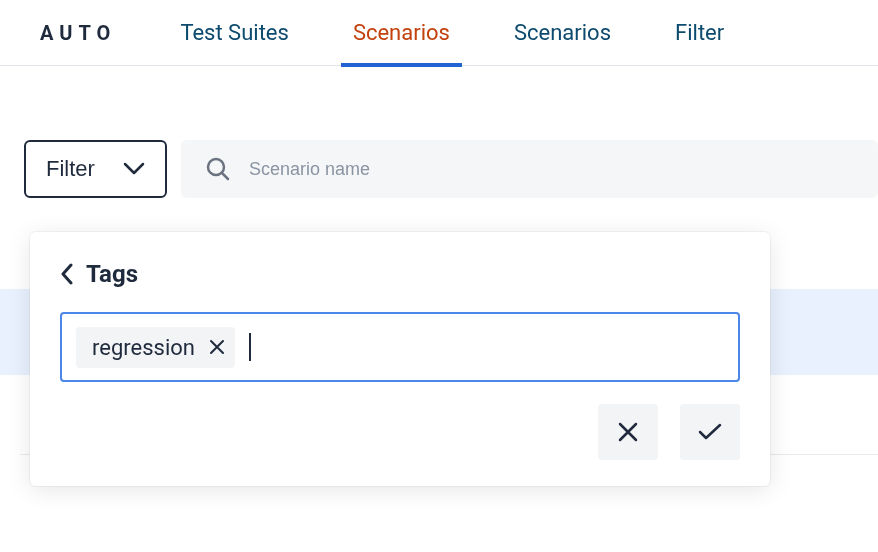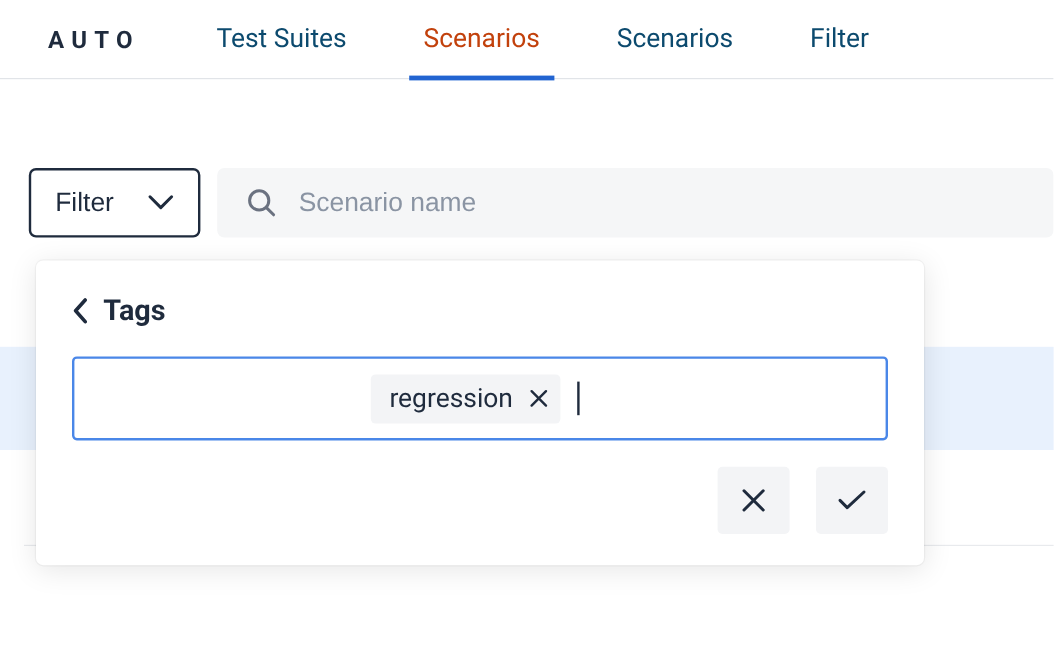--- a/index.html
+++ b/index.html
@@ -72,29 +72,29 @@
       background: #f5f6f7;
       border-radius: 6px;
       display: flex;
       align-items: center;
       padding: 0 24px;
       gap: 18px;
     }
     .search-input {
       border: none;
       background: transparent;
-      font-size: 22px;
+      font-size: 18px;
       color: #8b5cf6;
       outline: none;
       width: 100%;
     }
     .search-input::placeholder { color: #8a94a3; }
     .popover {
       position: absolute;
-      top: 217px;
+      top: 232px;
       left: 30px;
       width: 740px;
       background: #fff;
       border-radius: 6px;
       box-shadow: 0 4px 24px rgba(0,0,0,0.1), 0 0 0 1px rgba(0,0,0,0.04);
       padding: 28px 30px 26px 30px;
     }
     .popover-header {
       display: flex;
       align-items: center;
@@ -107,21 +107,20 @@
       color: #1f2b3d;
     }
     .tag-input-box {
       border: 2px solid #4a87e8;
       border-radius: 4px;
       padding: 10px 14px;
       display: flex;
       align-items: center;
       gap: 14px;
       min-height: 70px;
-      justify-content: center;
     }
     .tag-chip {
       background: #f3f4f6;
       border-radius: 4px;
       padding: 8px 10px 8px 16px;
       display: flex;
       align-items: center;
       gap: 14px;
       font-size: 22px;
       color: #1f2b3d;

